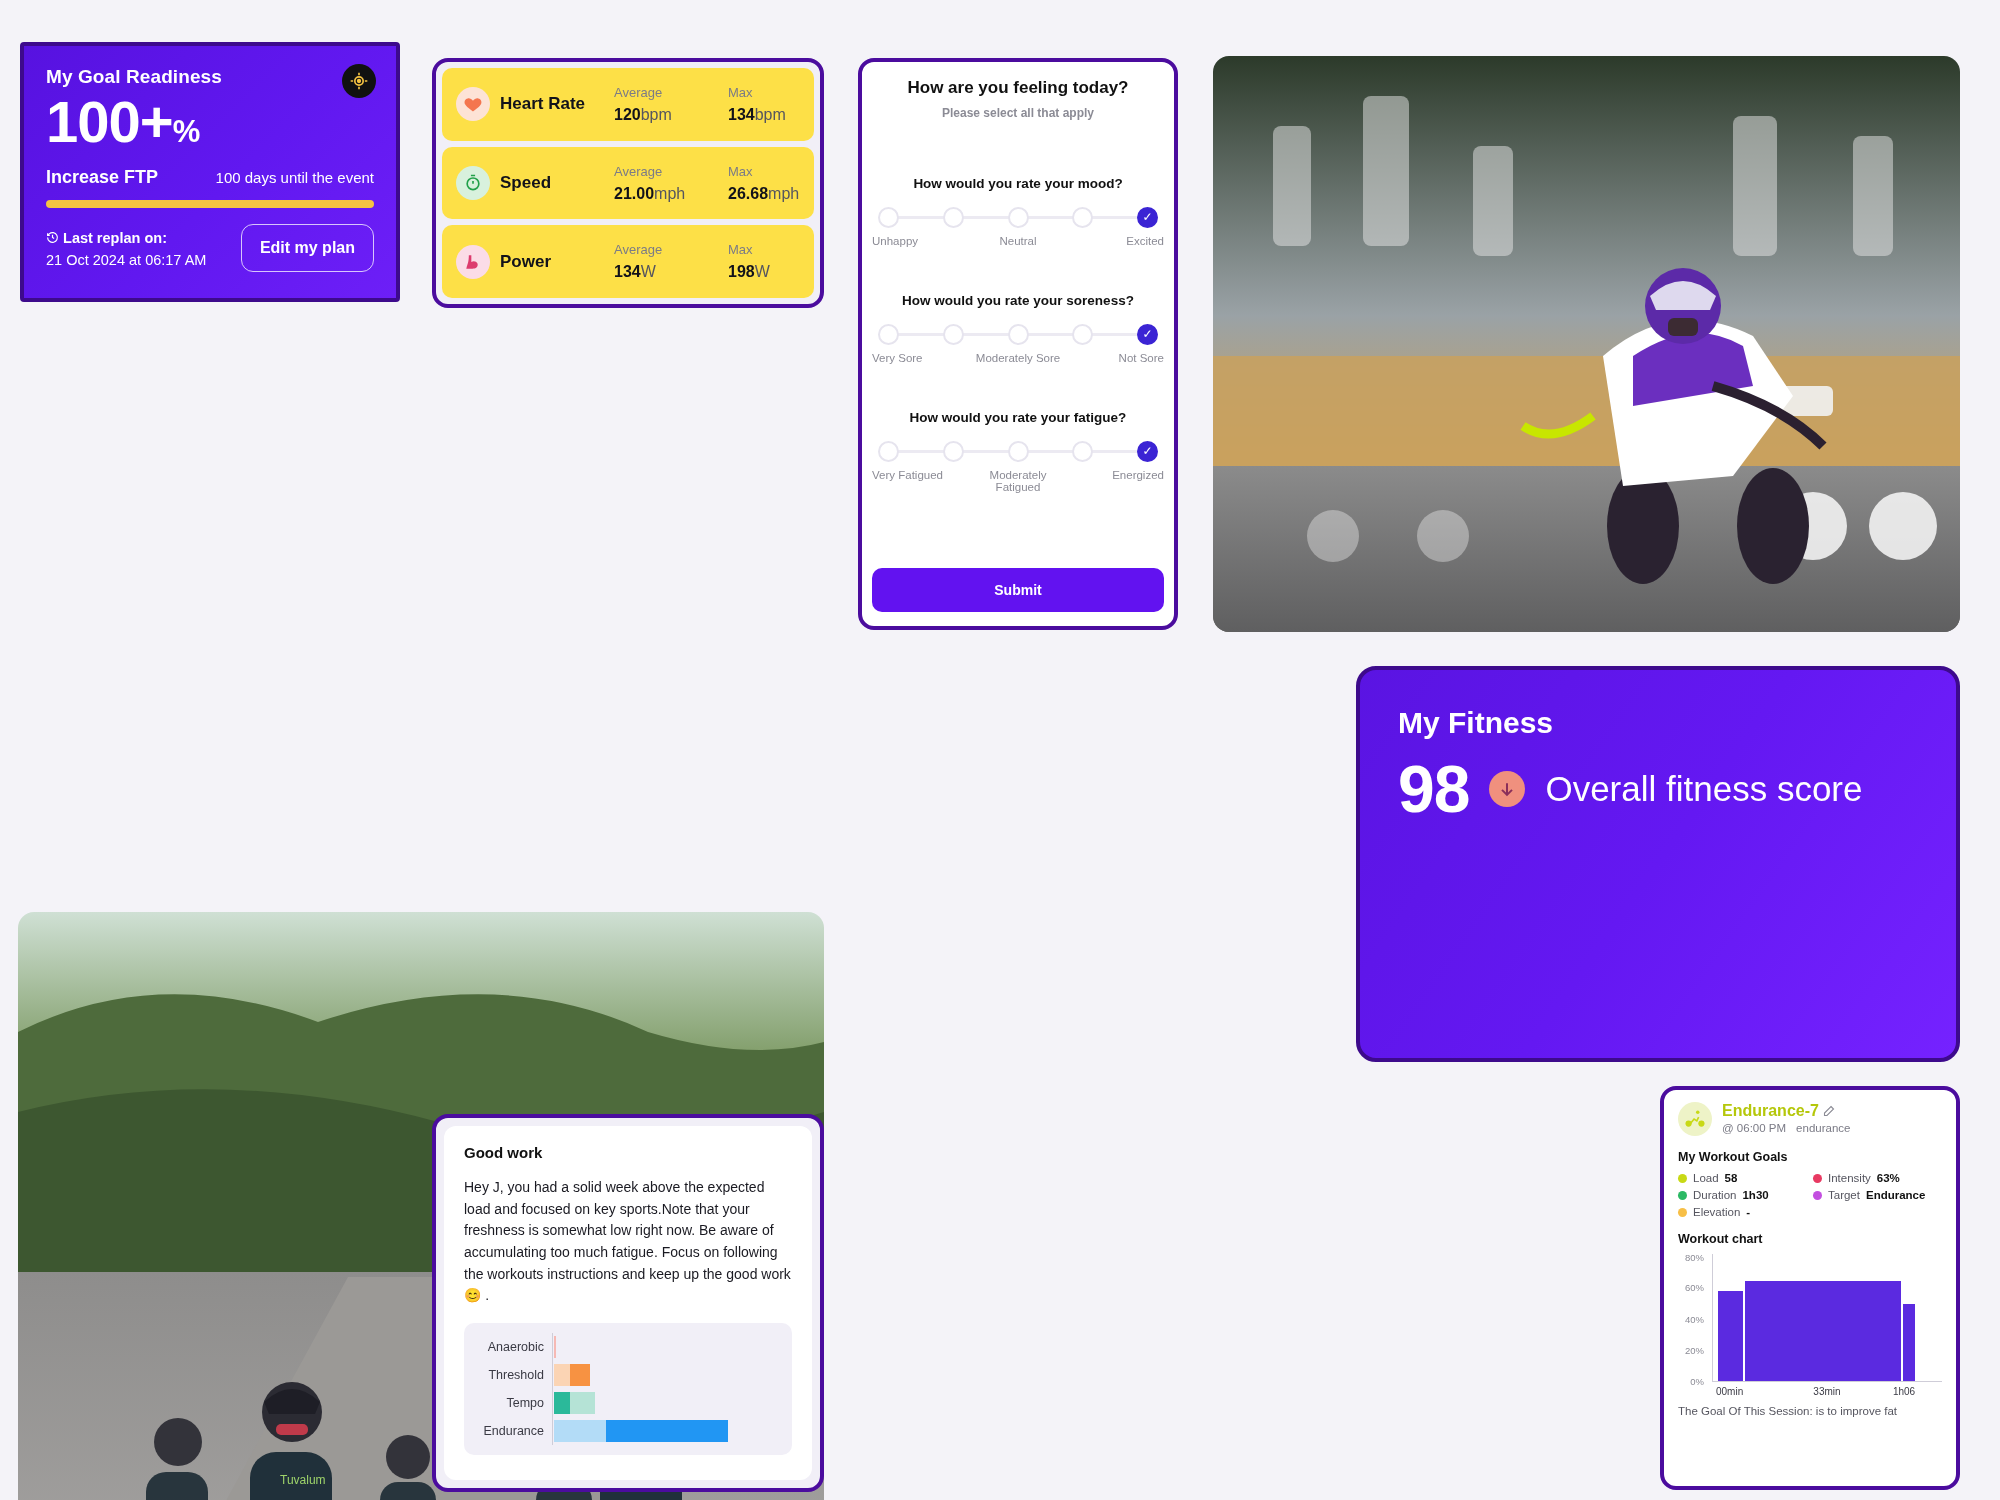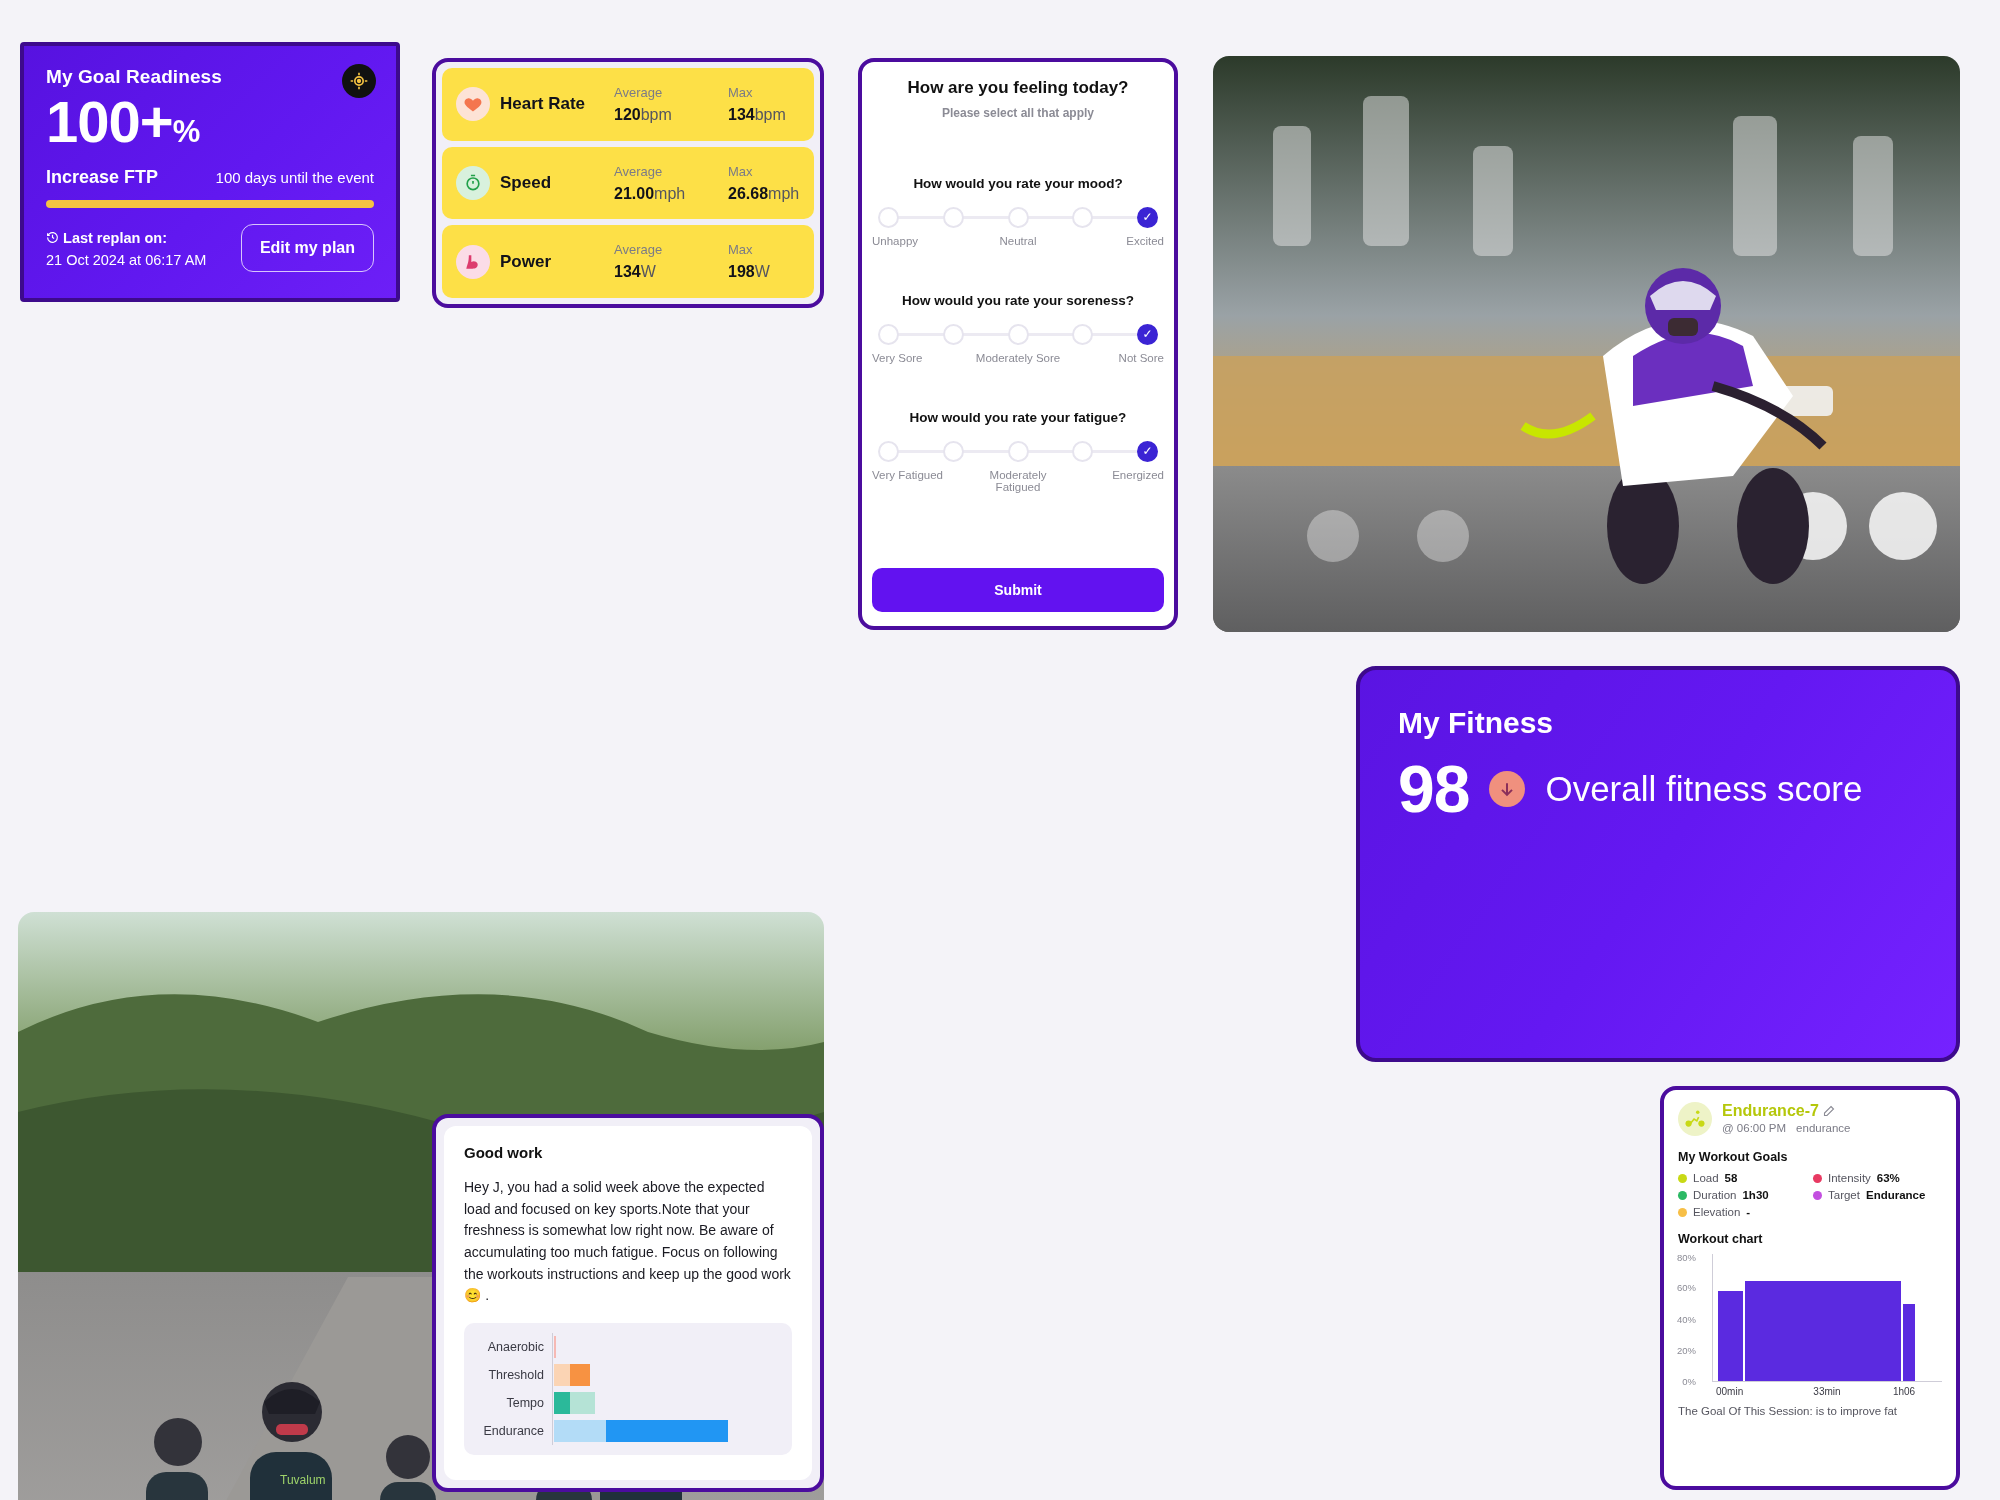--- a/index.html
+++ b/index.html
@@ -130,21 +130,21 @@
   .w-name { font-size: 16px; font-weight: bold; color: #b5c70b; display: flex; align-items: center; gap: 4px; }
   .w-meta { font-size: 11.5px; color: #7b7b86; margin-top: 2px; display: flex; gap: 10px; }
   .w-goals { font-size: 12.5px; font-weight: bold; color: #111; margin-top: 14px; }
   .w-grid { display: grid; grid-template-columns: 1fr 1fr; gap: 5px 6px; margin-top: 8px; }
   .w-item { display: flex; align-items: center; gap: 6px; font-size: 11.5px; color: #55555f; }
   .w-dot { width: 9px; height: 9px; border-radius: 50%; flex: 0 0 auto; }
   .w-item b { color: #111; font-weight: bold; }
   .w-ct { font-size: 12.5px; font-weight: bold; color: #111; margin-top: 14px; }
   .w-chart { margin-top: 8px; position: relative; height: 128px; display: flex; }
   .w-yax { width: 34px; position: relative; }
-  .w-yax div { position: absolute; right: 16px; font-size: 9.5px; color: #8b8b95; transform: translateY(-50%); }
+  .w-yax div { position: absolute; right: 8px; font-size: 9.5px; color: #8b8b95; transform: translateY(-50%); }
   .w-plot { flex: 1; position: relative; border-left: 1px solid #cfcdd8; border-bottom: 1px solid #cfcdd8; }
   .w-bar { position: absolute; bottom: 0; background: #5b2ae0; }
   .w-xax { display: flex; margin-left: 34px; margin-top: 4px; font-size: 10px; color: #3a3a44; }
   .w-foot { font-size: 11.5px; color: #55555f; margin-top: 8px; white-space: nowrap; }
 </style>
 </head>
 <body>
 
 <div class="board">
 

